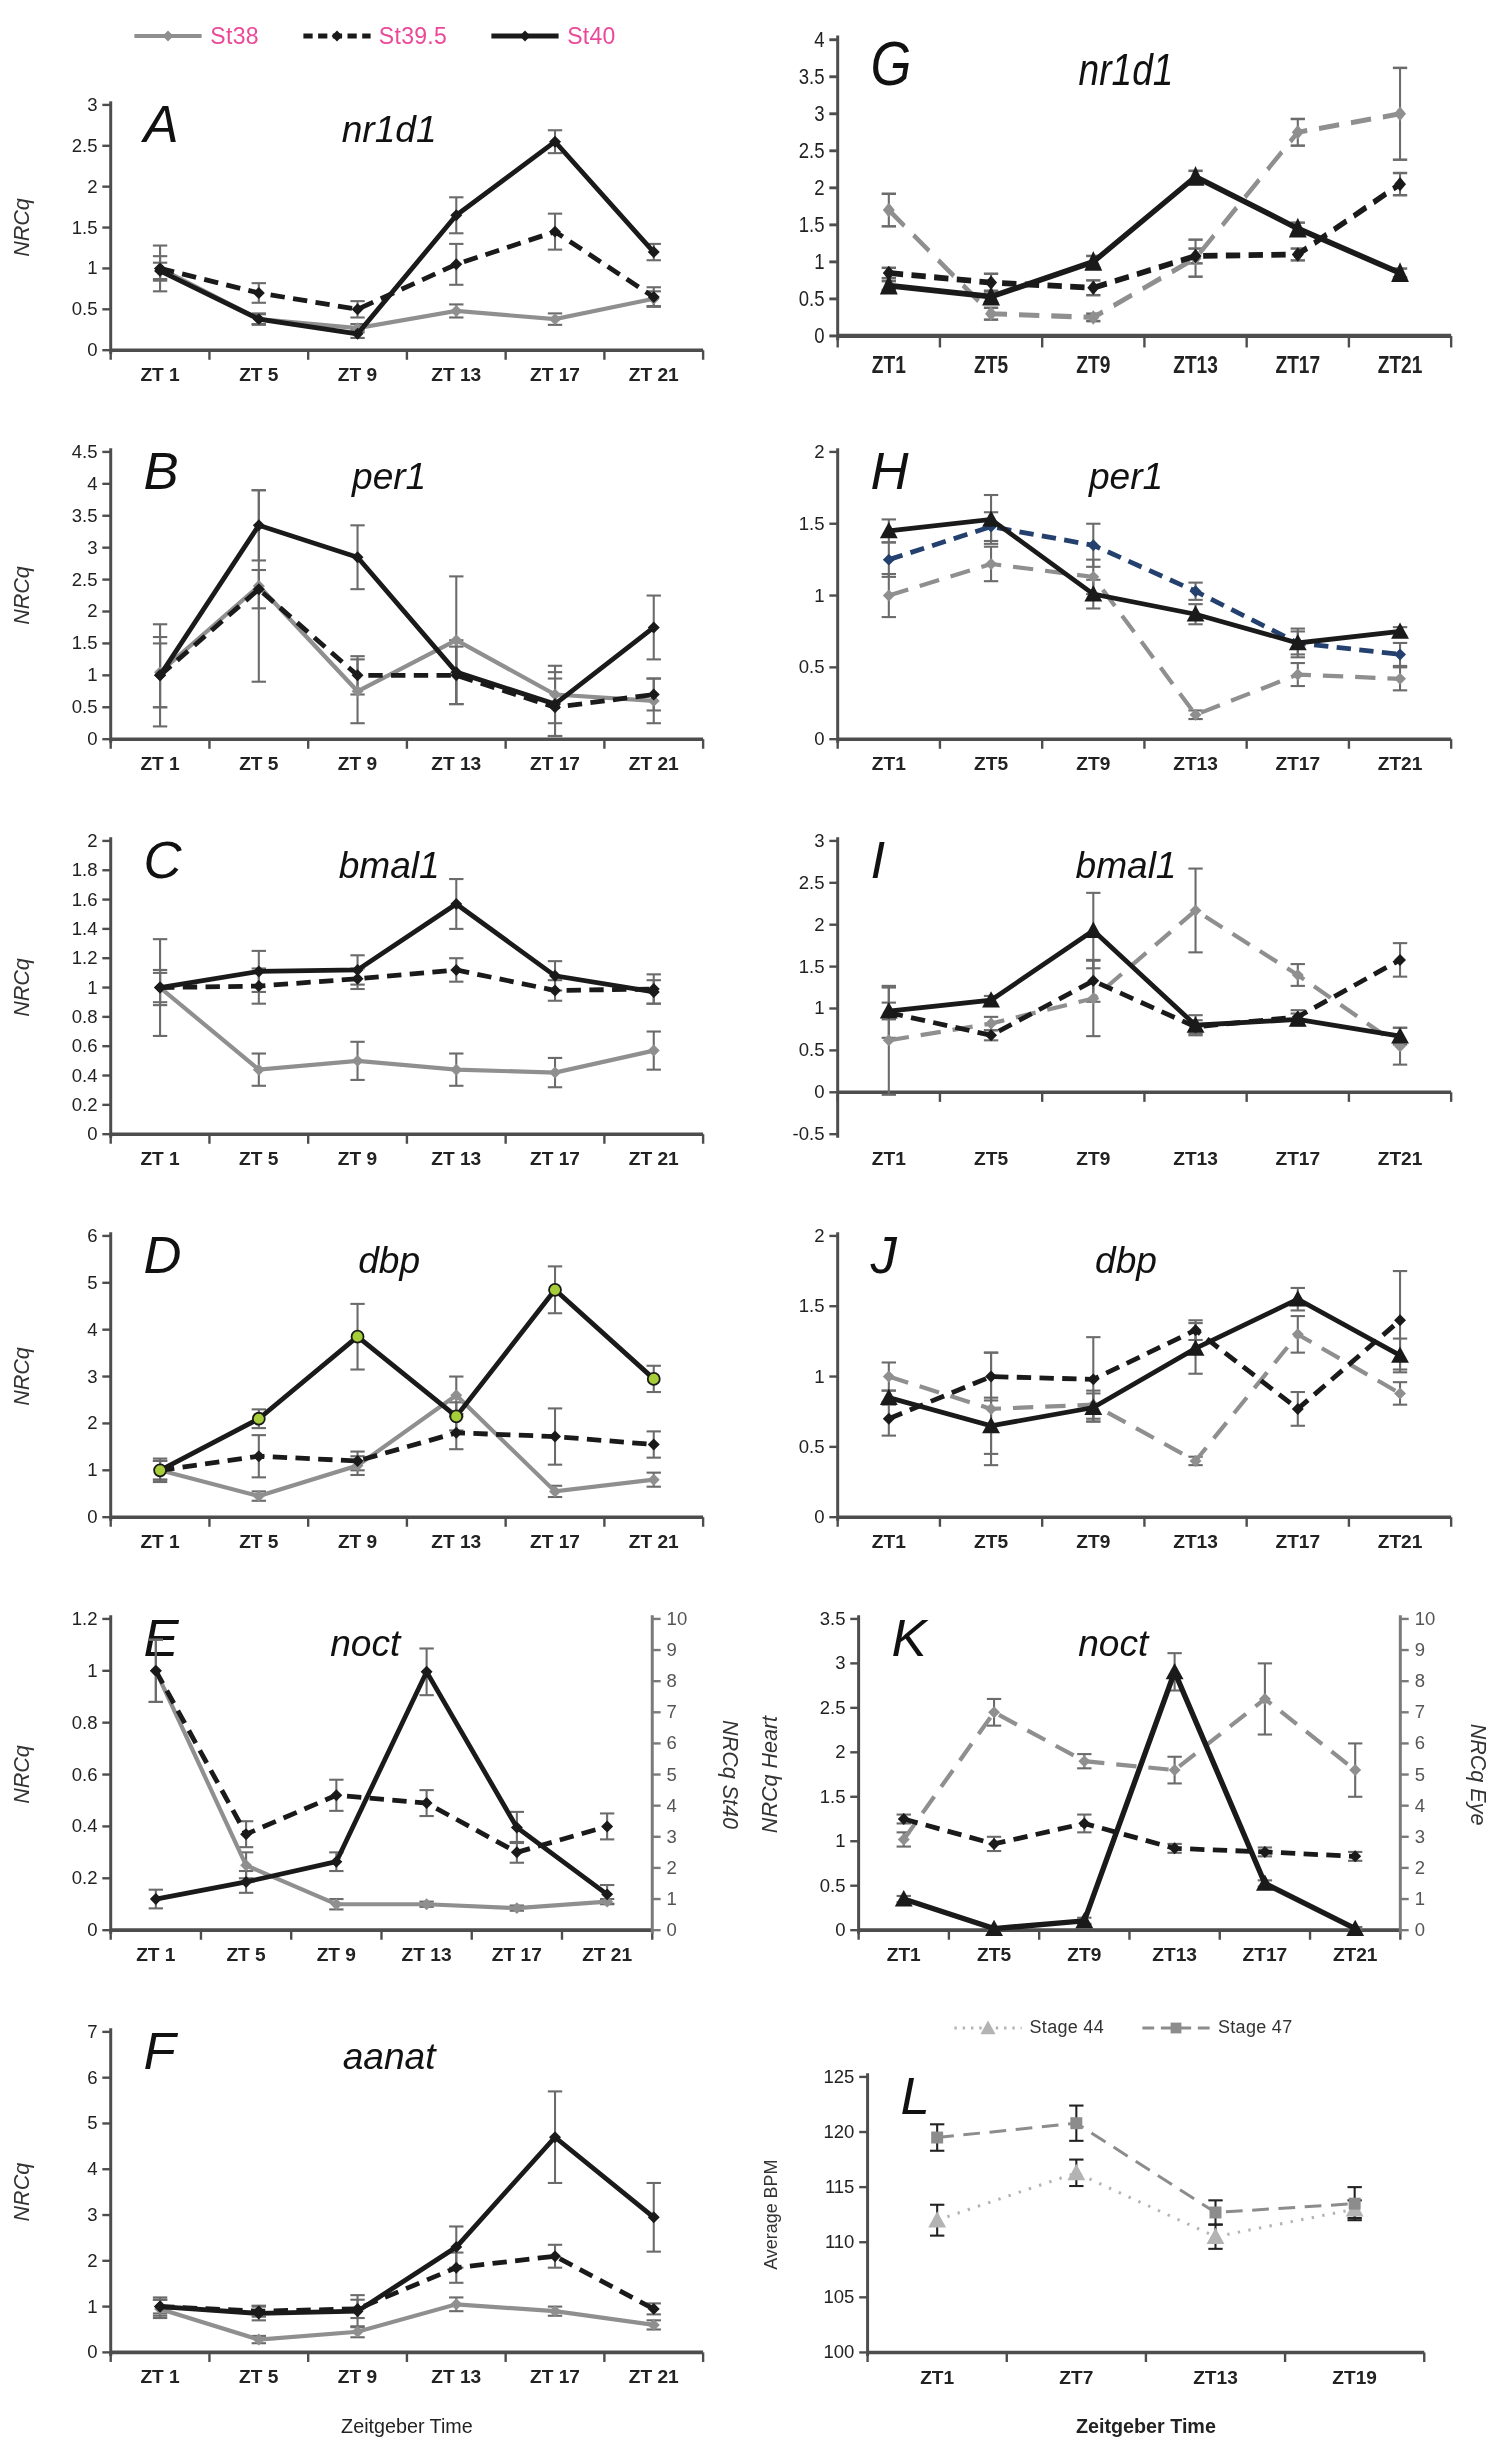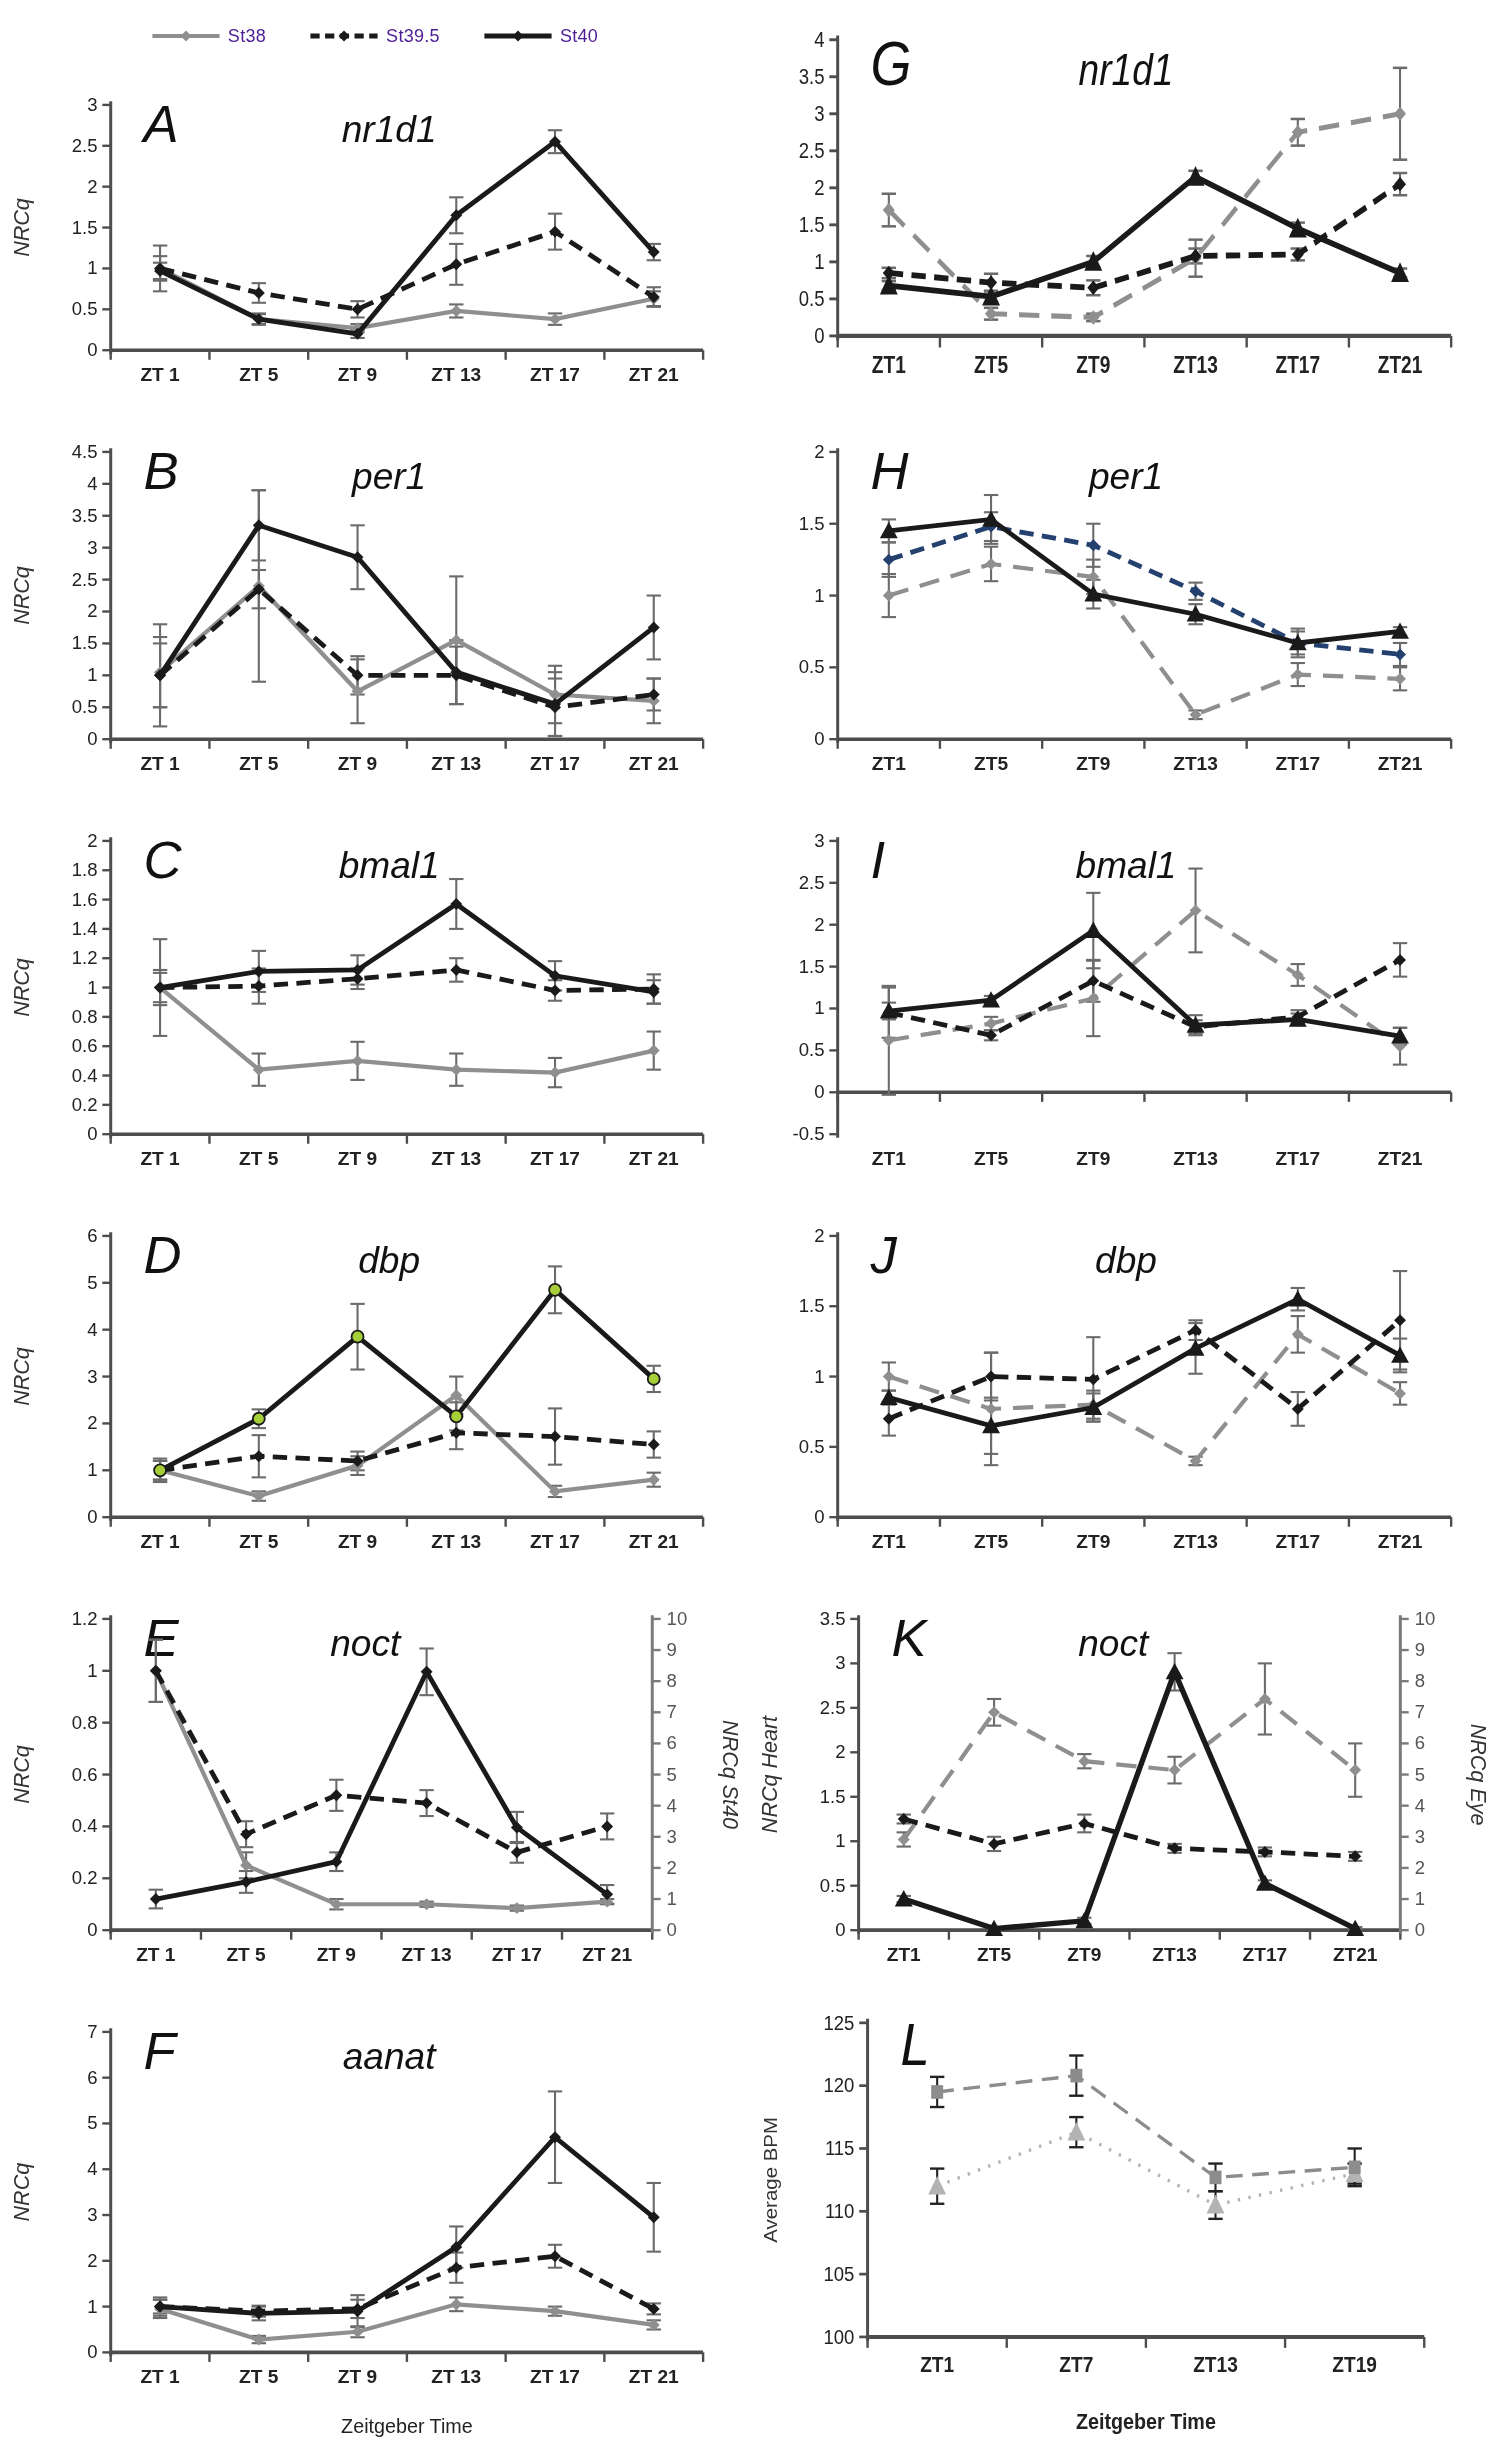--- a/index.html
+++ b/index.html
@@ -15,21 +15,21 @@
   }
   .cell { position:relative; display:flex; flex-direction:column; }
   .cell svg.chart { flex:1 1 auto; width:100%; display:block; }
   .legend {
     display:flex; justify-content:center; align-items:center;
     gap:42px; height:72px; flex:0 0 auto;
   }
   .legend.bpm { height:57px; gap:36px; }
   .legend-item { display:flex; align-items:center; gap:6px; }
   .legend-item span {
-    font-size:18px; color:#4c1d95; letter-spacing:0.3px;
+    font-size:23px; color:#ec4899; letter-spacing:0.3px;
   }
   .legend.bpm .legend-item span { font-size:18px; color:#333; }
   svg.swatch { width:72px; height:24px; flex:0 0 auto; }
 </style>
 </head>
 <body>
 
 <div class="fig">
 
   <div class="cell">
@@ -1337,20 +1337,36 @@
         <path d="M 267.5 514.4285714285714 L 432.5 525.9142857142857 L 597.5 522.0857142857143 L 762.5 414.8857142857143 L 927.5 231.11428571428567 L 1092.5 365.1142857142857" fill="none" stroke="#1a1a1a" stroke-width="8" stroke-linecap="butt" stroke-linejoin="miter"></path>
         <path d="M 267.5 504.42857142857144 L 277.5 514.4285714285714 L 267.5 524.4285714285714 L 257.5 514.4285714285714 Z" fill="#1a1a1a" stroke="none"></path>
         <path d="M 432.5 515.9142857142857 L 442.5 525.9142857142857 L 432.5 535.9142857142857 L 422.5 525.9142857142857 Z" fill="#1a1a1a" stroke="none"></path>
         <path d="M 597.5 512.0857142857143 L 607.5 522.0857142857143 L 597.5 532.0857142857143 L 587.5 522.0857142857143 Z" fill="#1a1a1a" stroke="none"></path>
         <path d="M 762.5 404.8857142857143 L 772.5 414.8857142857143 L 762.5 424.8857142857143 L 752.5 414.8857142857143 Z" fill="#1a1a1a" stroke="none"></path>
         <path d="M 927.5 221.11428571428567 L 937.5 231.11428571428567 L 927.5 241.11428571428567 L 917.5 231.11428571428567 Z" fill="#1a1a1a" stroke="none"></path>
         <path d="M 1092.5 355.1142857142857 L 1102.5 365.1142857142857 L 1092.5 375.1142857142857 L 1082.5 365.1142857142857 Z" fill="#1a1a1a" stroke="none"></path>
       </svg>
   </div>
   <div class="cell">
+    <div class="legend bpm">
+      <div class="legend-item">
+        <svg class="swatch" viewBox="0 0 120 40">
+            <line x1="4" y1="20" x2="116" y2="20" stroke="#b3b3b3" stroke-width="5" stroke-dasharray="4,9.799999999999999"></line>
+            <path d="M 60 7.350000000000001 L 72.65 30.45 L 47.35 30.45 Z" fill="#b3b3b3" stroke="none"></path>
+          </svg>
+        <span>Stage 44</span>
+      </div>
+      <div class="legend-item">
+        <svg class="swatch" viewBox="0 0 120 40">
+            <line x1="4" y1="20" x2="116" y2="20" stroke="#8c8c8c" stroke-width="5" stroke-dasharray="19.599999999999998,11.2"></line>
+            <rect x="51" y="11" width="18" height="18" fill="#8c8c8c" stroke="none"></rect>
+          </svg>
+        <span>Stage 47</span>
+      </div>
+    </div>
     <svg class="chart" viewBox="0 0 1251 681" preserveAspectRatio="none">
         <line x1="200" y1="29" x2="200" y2="502" stroke="#4d4d4d" stroke-width="5"></line>
         <line x1="186" y1="496" x2="200" y2="496" stroke="#4d4d4d" stroke-width="4"></line>
         <text x="178" y="506" fill="#222" font-size="31" font-family="&quot;Liberation Sans&quot;, sans-serif" text-anchor="end" font-weight="400" font-style="normal">100</text>
         <line x1="186" y1="403.8" x2="200" y2="403.8" stroke="#4d4d4d" stroke-width="4"></line>
         <text x="178" y="413.8" fill="#222" font-size="31" font-family="&quot;Liberation Sans&quot;, sans-serif" text-anchor="end" font-weight="400" font-style="normal">105</text>
         <line x1="186" y1="311.59999999999997" x2="200" y2="311.59999999999997" stroke="#4d4d4d" stroke-width="4"></line>
         <text x="178" y="321.59999999999997" fill="#222" font-size="31" font-family="&quot;Liberation Sans&quot;, sans-serif" text-anchor="end" font-weight="400" font-style="normal">110</text>
         <line x1="186" y1="219.4" x2="200" y2="219.4" stroke="#4d4d4d" stroke-width="4"></line>
         <text x="178" y="229.4" fill="#222" font-size="31" font-family="&quot;Liberation Sans&quot;, sans-serif" text-anchor="end" font-weight="400" font-style="normal">115</text>

